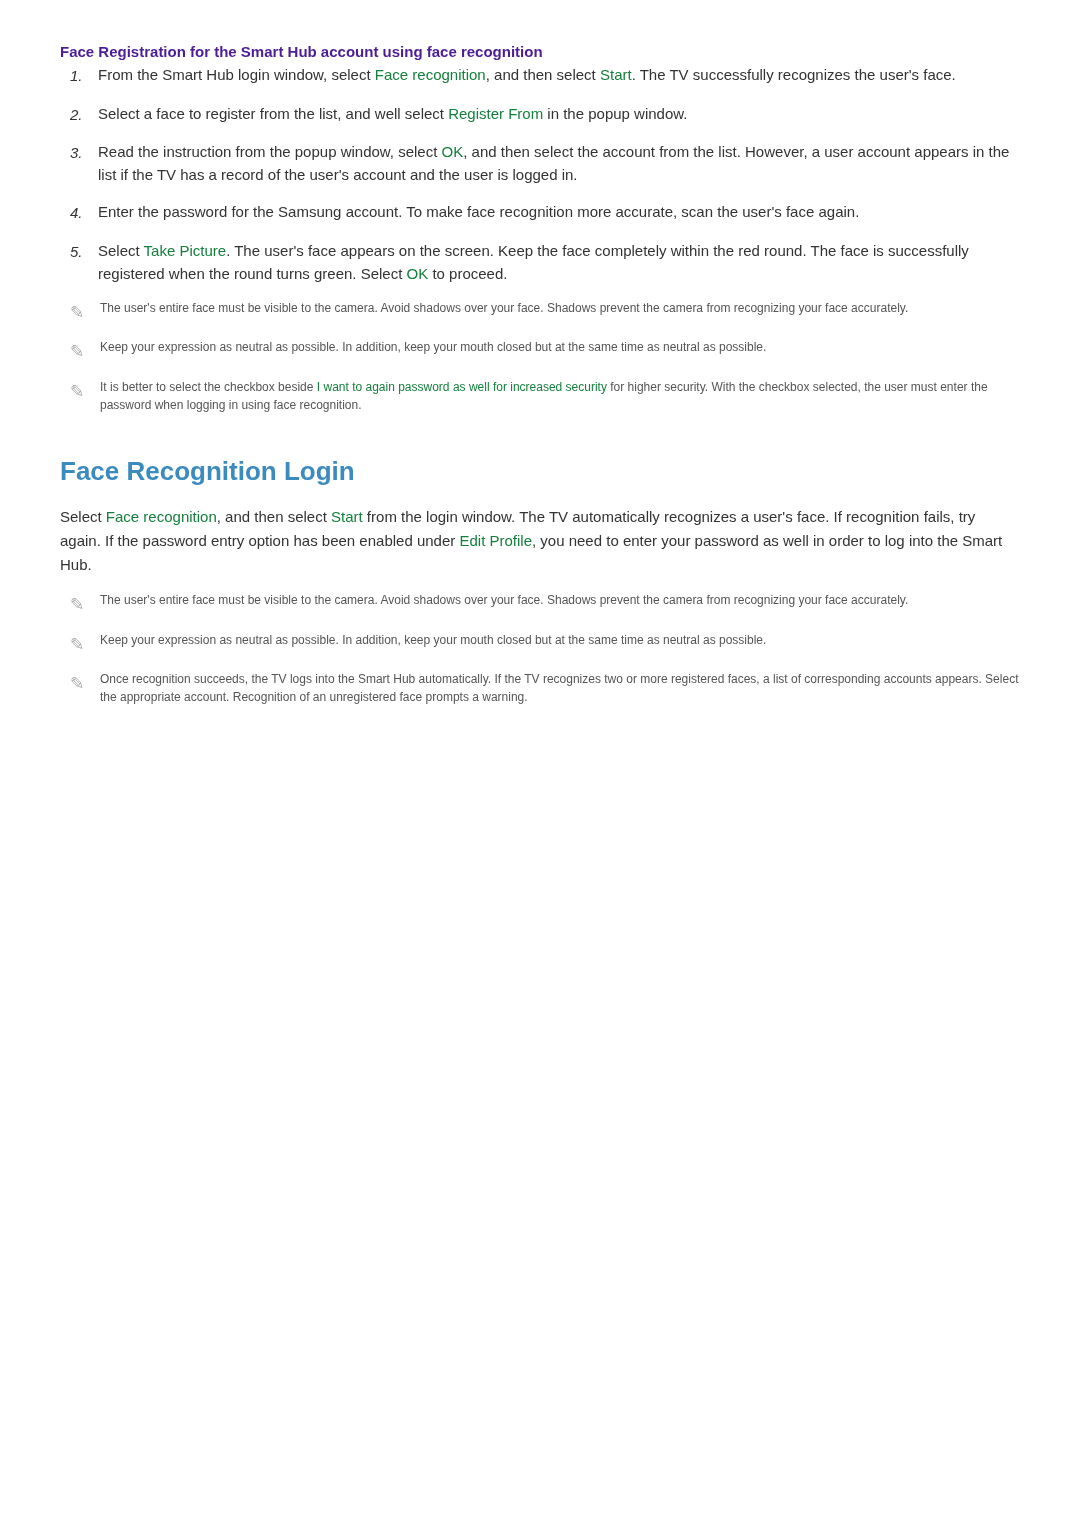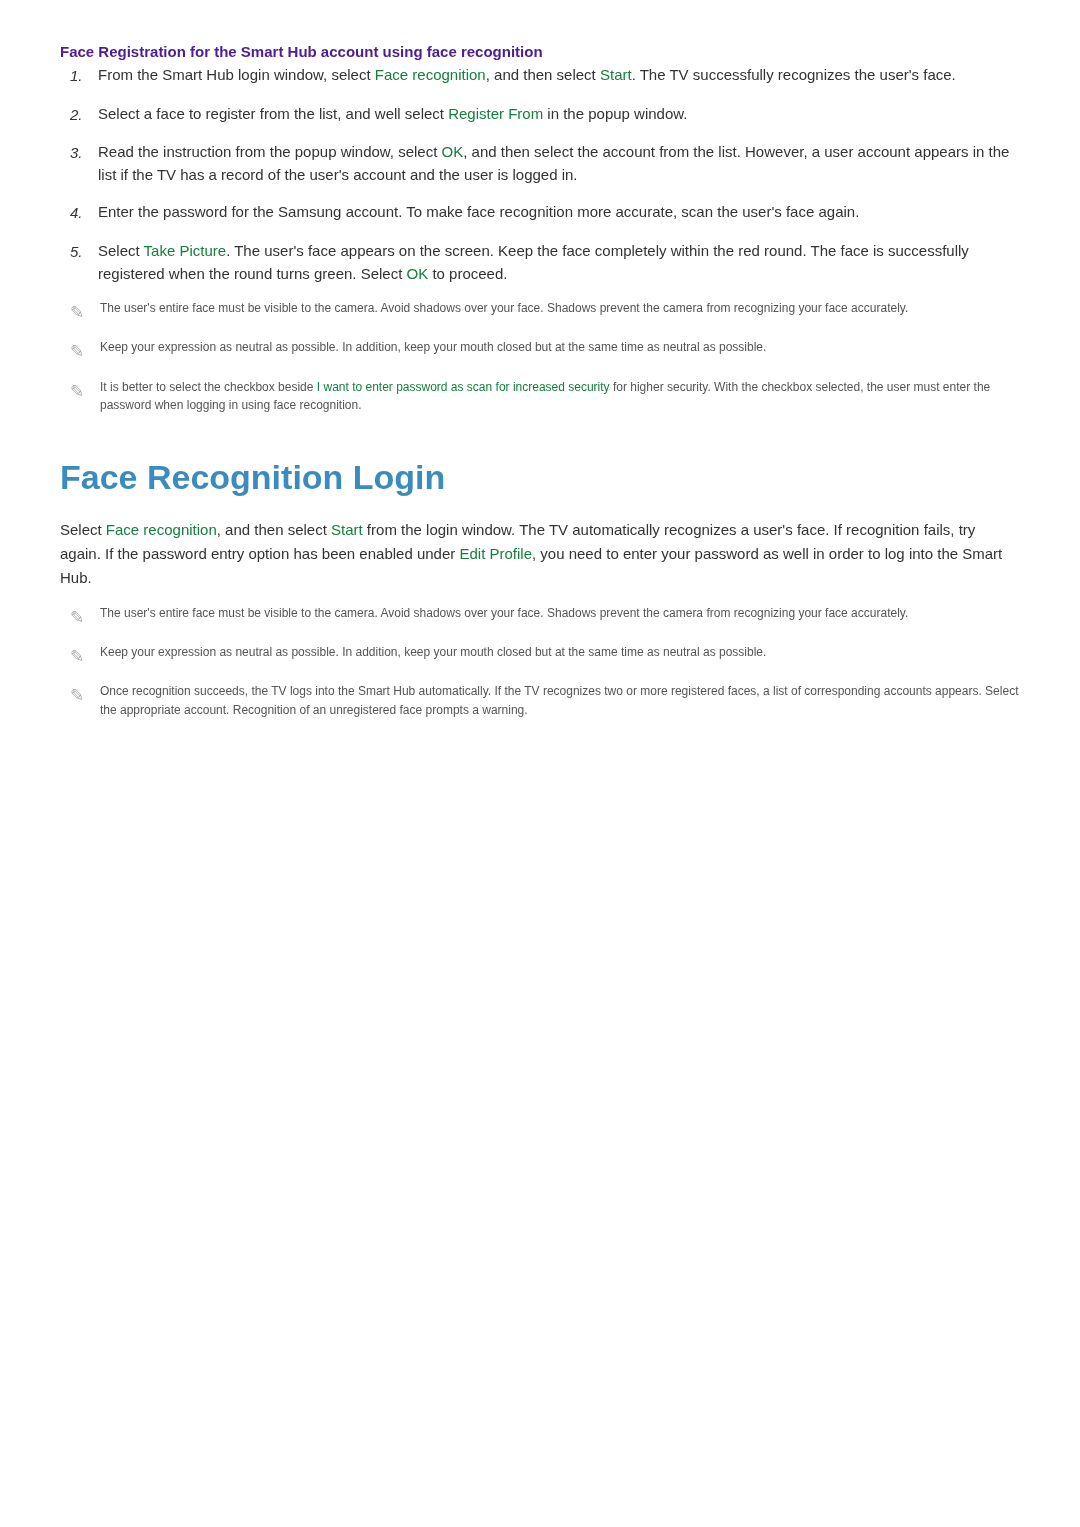--- a/index.html
+++ b/index.html
@@ -19,21 +19,21 @@
     }
 
     .section-title-small {
       color: #4c1d95;
       font-size: 15px;
       font-weight: bold;
     }
 
     .section-title-large {
       color: #3b8bbf;
-      font-size: 34px;
+      font-size: 26px;
       font-weight: bold;
       margin-bottom: 14px;
       margin-top: 36px;
     }
 
     .ordered-list {
       list-style: none;
       padding: 0;
       margin: 0 0 8px 0;
     }
@@ -146,21 +146,21 @@
   </li>
 
   <li>
     <span class="note-icon">✎</span>
     <span class="note-content">Keep your expression as neutral as possible. In addition, keep your mouth closed but at the same time as neutral as possible.</span>
   </li>
 
   <li>
     <span class="note-icon">✎</span>
     <span class="note-content">
-      <span>It is better to select the checkbox beside </span><span class="highlight">I want to enter password as scan for increased security</span><span> for higher security. With the checkbox selected, the user must enter the password when logging in using face recognition.</span>
+      <span>It is better to select the checkbox beside </span><span class="highlight">I want to again password as well for increased security</span><span> for higher security. With the checkbox selected, the user must enter the password when logging in using face recognition.</span>
     </span>
   </li>
 
 </ul>
 
 <h2 class="section-title-large">Face Recognition Login</h2>
 
 <p class="intro-text">
   <span>Select </span><span class="highlight">Face recognition</span><span>, and then select </span><span class="highlight">Start</span><span> from the login window. The TV automatically recognizes a user's face. If recognition fails, try again. If the password entry option has been enabled under </span><span class="highlight">Edit Profile</span><span>, you need to enter your password as well in order to log into the Smart Hub.</span>
 </p>

